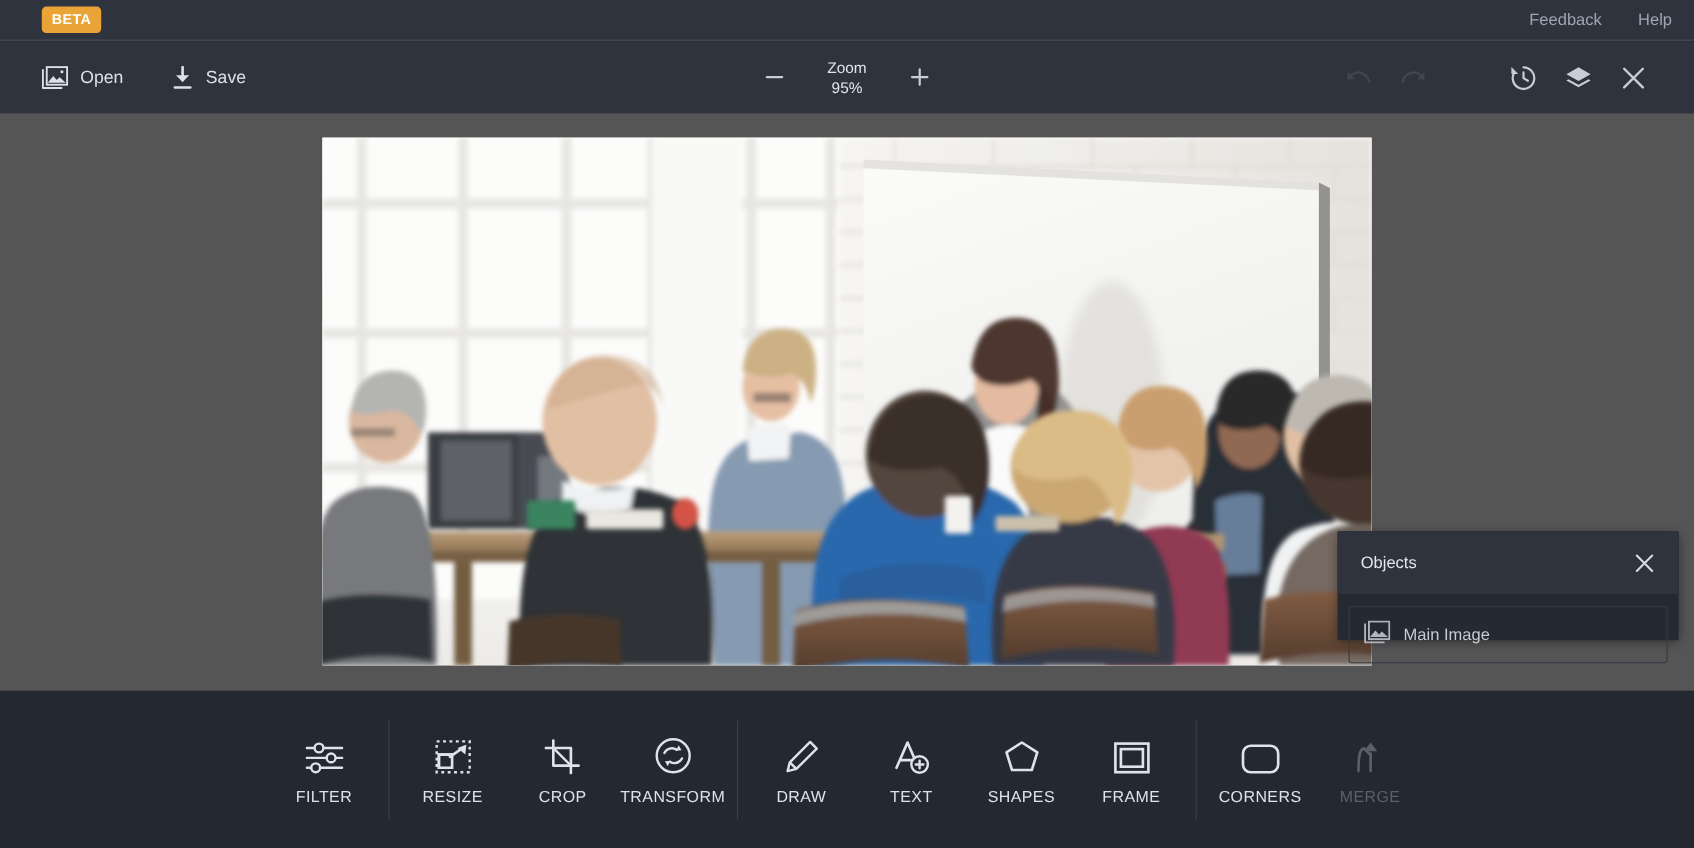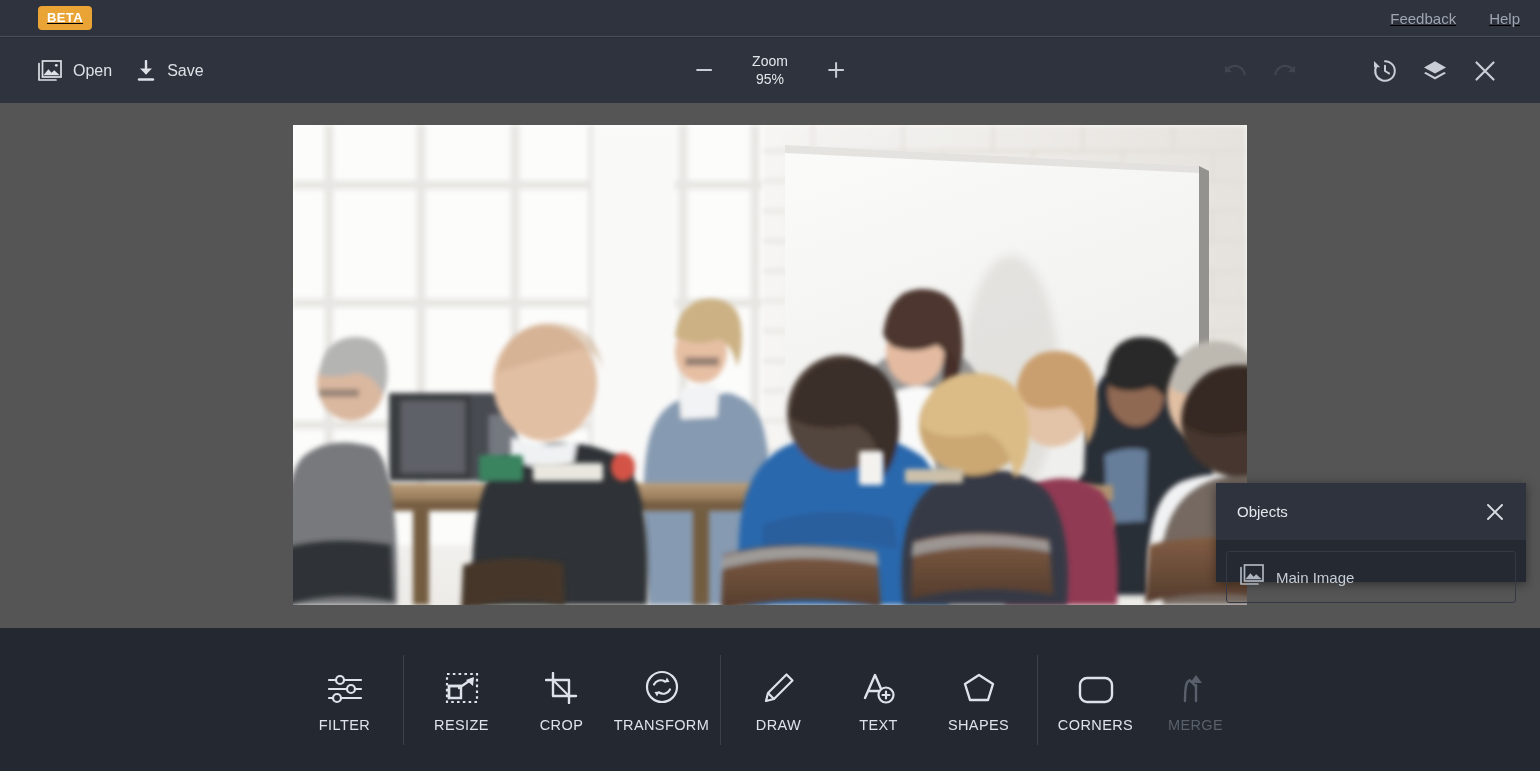--- a/index.html
+++ b/index.html
@@ -9,21 +9,21 @@
     font-family: "Liberation Sans", sans-serif;
     overflow: hidden;
   }
   #app { position: relative; width: 1540px; height: 771px; }
 
   
   .header {
     position: absolute; left: 0; top: 0; width: 1540px; height: 37px;
     background: #2f333d;
     border-bottom: 1px solid #4a4f5a;
-    display: flex; align-items: center; text-decoration: underline;
+    display: flex; align-items: center;
   }
   .beta-badge {
     margin-left: 38px;
     background: #eaa436;
     color: #ffffff;
     font-size: 13px;
     font-weight: bold;
     letter-spacing: .4px;
     padding: 5px 9px 6px;
     border-radius: 4px;
@@ -36,21 +36,21 @@
   .header-link {
     color: #9fa6b2; font-size: 15px; cursor: pointer;
   }
 
   
   .toolbar {
     position: absolute; left: 0; top: 38px; width: 1540px; height: 65px;
     background: #2f333d;
     display: flex; align-items: center;
   }
-  .tb-left { display: flex; align-items: flex-end; margin-left: 38px; gap: 24px; }
+  .tb-left { display: flex; align-items: flex-end; margin-left: 38px; gap: 44px; }
   .tb-btn {
     display: flex; align-items: center; gap: 11px;
     color: #dde1e7; font-size: 16px; cursor: pointer;
   }
   .tb-btn svg { display: block; }
 
   .zoom-group {
     position: absolute; left: 50%; top: 50%;
     transform: translate(-50%, -50%);
     display: flex; align-items: center; gap: 37px;
@@ -528,20 +528,29 @@
 
       <div class="tool">
         <span class="tool-icon">
           <svg width="34" height="32" viewBox="0 0 34 32" fill="none">
             <path d="M17 3l14 9-5 16H8L3 12z" stroke="currentColor" stroke-width="2.4" stroke-linejoin="round"></path>
           </svg>
         </span>
         <span class="tool-label">SHAPES</span>
       </div>
 
+      <div class="tool">
+        <span class="tool-icon">
+          <svg width="34" height="30" viewBox="0 0 34 30" fill="none">
+            <rect x="2" y="2" width="30" height="26" stroke="currentColor" stroke-width="2.4"></rect>
+            <rect x="7" y="7" width="20" height="16" stroke="currentColor" stroke-width="2.4"></rect>
+          </svg>
+        </span>
+        <span class="tool-label">FRAME</span>
+      </div>
     </div>
 
     <div class="separator"></div>
 
     <div class="tool-group">
       <div class="tool">
         <span class="tool-icon">
           <svg width="36" height="28" viewBox="0 0 36 28" fill="none">
             <rect x="2" y="2" width="32" height="24" rx="7" stroke="currentColor" stroke-width="2.4"></rect>
           </svg>

